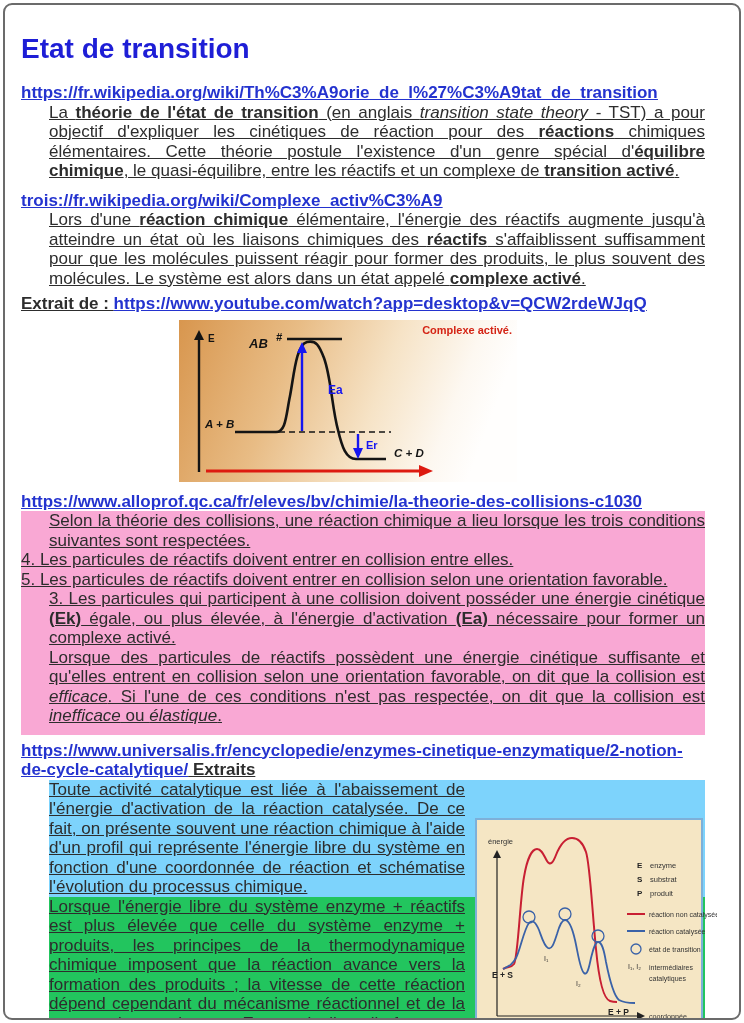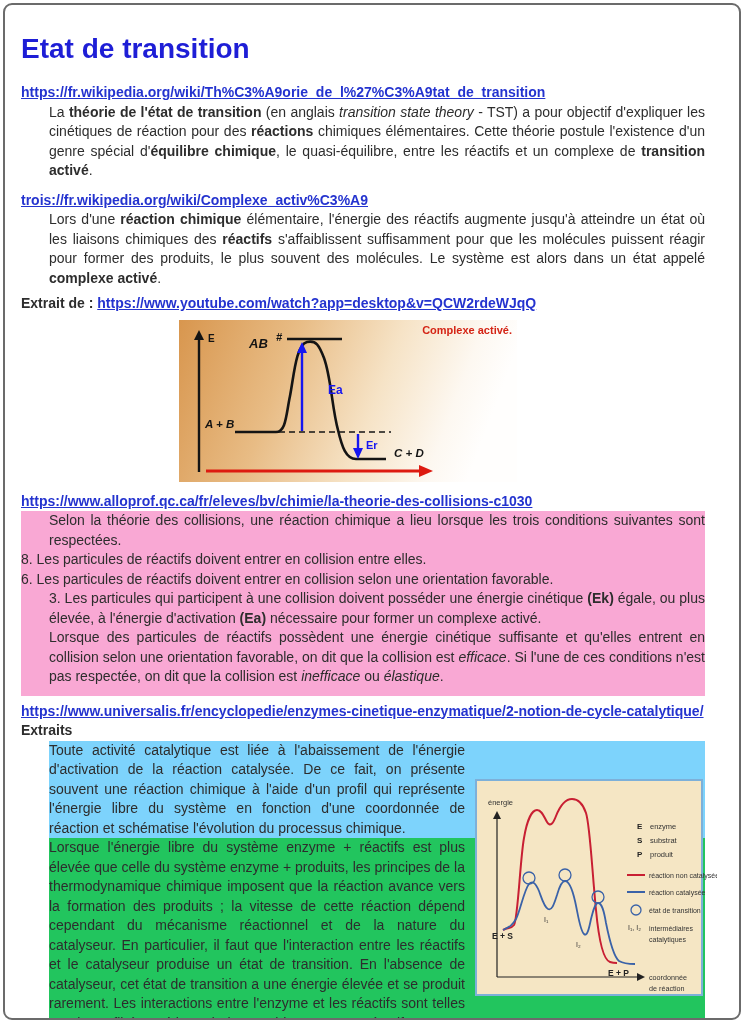--- a/index.html
+++ b/index.html
@@ -1,21 +1,21 @@
 <!DOCTYPE html>
 <html><head>
 <meta charset="utf-8">
 <style>
   * { margin:0; padding:0; box-sizing:border-box; }
   html,body { width:744px; height:1023px; background:#ffffff; }
   body { font-family:"Liberation Sans", sans-serif; position:relative; }
   .page { position:absolute; inset:3px; border:2px solid #6b6b6b; border-radius:9px; background:#fff; overflow:hidden; }
   .content { padding:24px 34px 0 16px; }
   .title { font-size:28px; line-height:36px; font-weight:bold; color:#1e1ed6; margin:2px 0 16px 0; }
-  .para, .linkline, .item { font-size:14px; line-height:19.5px; color:#2d2d2d; }
+  .para, .linkline, .item { font-size:17px; line-height:19.5px; color:#2d2d2d;text-decoration:underline; }
   .para { text-align:justify;margin-left:28px; }
   .link { color:#2433cf; font-weight:bold; text-decoration:underline; cursor:pointer; }
   .rb { font-weight:bold; }
   .ri { font-style:italic; }
   .sec-gap { margin-top:10px; }
   .sec-gap-sm { margin-top:6px; }
   .fig1 { width:338px; height:162px; margin:6px 0 10px 158px; }
   .fig1 svg { display:block; width:100%; height:100%; }
   .tint-a { background:#f9a8d4; padding-bottom:9px; }
   .tint-b { background:#7dd3fc; }
@@ -80,22 +80,22 @@
         <text x="149" y="74" font-size="12" font-weight="bold" fill="#1616f0">Ea</text>
         <text x="187" y="129" font-size="11" font-weight="bold" fill="#1616f0">Er</text>
         <text x="333" y="14" font-size="11" font-weight="bold" fill="#d42415" text-anchor="end">Complexe activé.</text>
       </svg>
     </div>
 
     <div>
       <div class="linkline"><a class="link">https://www.alloprof.qc.ca/fr/eleves/bv/chimie/la-theorie-des-collisions-c1030</a></div>
       <div class="tint-a">
         <p class="para"><span>Selon la théorie des collisions, une réaction chimique a lieu lorsque les trois conditions suivantes sont respectées.</span></p>
-        <div class="item"><span>8.  Les particules de réactifs doivent entrer en collision entre elles.</span></div>
-        <div class="item"><span>6.  Les particules de réactifs doivent entrer en collision selon une orientation favorable.</span></div>
+        <div class="item"><span>4.  Les particules de réactifs doivent entrer en collision entre elles.</span></div>
+        <div class="item"><span>5.  Les particules de réactifs doivent entrer en collision selon une orientation favorable.</span></div>
         <p class="para"><span>3.  Les particules qui participent à une collision doivent posséder une énergie cinétique </span><span class="rb">(Ek)</span><span> égale, ou plus élevée, à l'énergie d'activation </span><span class="rb">(Ea)</span><span> nécessaire pour former un complexe activé.</span></p>
         <p class="para"><span>Lorsque des particules de réactifs possèdent une énergie cinétique suffisante et qu'elles entrent en collision selon une orientation favorable, on dit que la collision est </span><span class="ri">efficace</span><span>. Si l'une de ces conditions n'est pas respectée, on dit que la collision est </span><span class="ri">inefficace</span><span> ou </span><span class="ri">élastique</span><span>.</span></p>
       </div>
     </div>
 
     <div class="sec-gap-sm">
       <div class="linkline"><a class="link">https://www.universalis.fr/encyclopedie/enzymes-cinetique-enzymatique/2-notion-de-cycle-catalytique/</a><span class="rb"> Extraits</span></div>
 
       <div class="s4-body">
 

